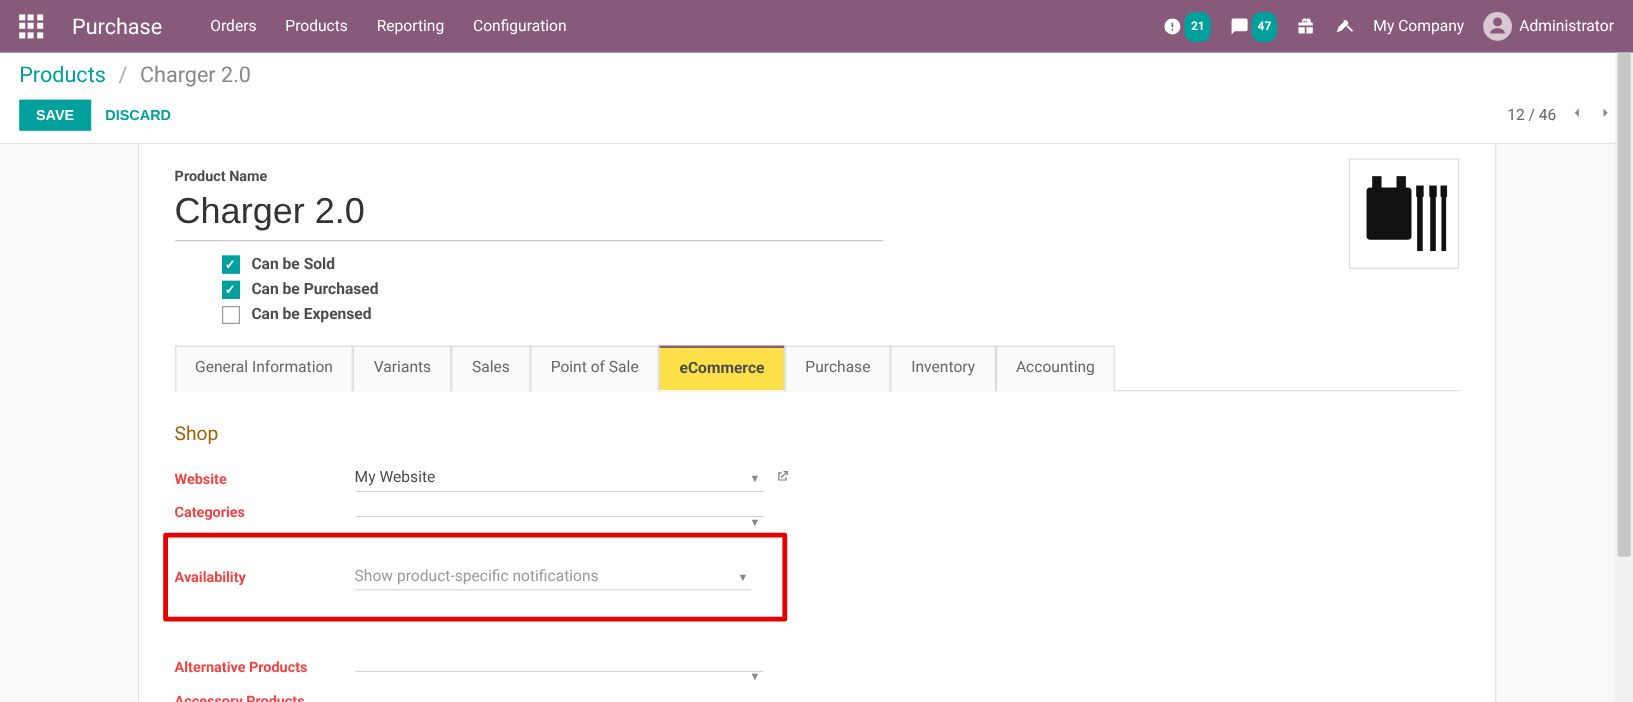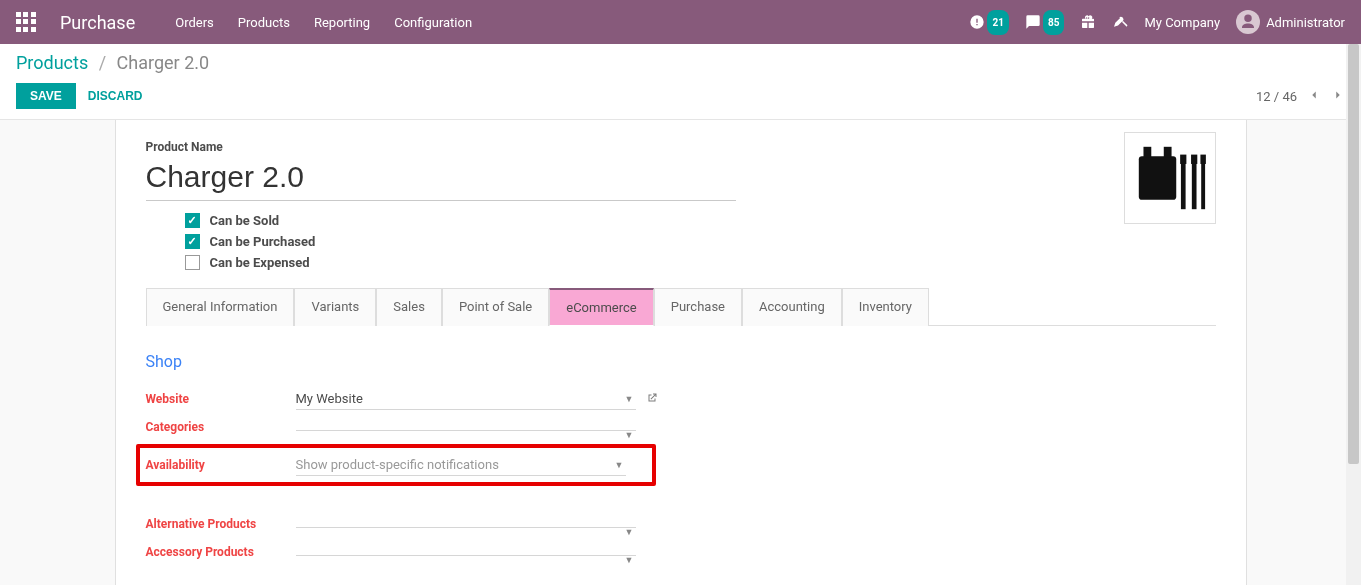--- a/index.html
+++ b/index.html
@@ -47,35 +47,35 @@
   .checkbox.checked::after { content: "✓"; color: #fff; font-size: 11px; line-height: 1; }
   .checkbox.unchecked { border-color: #999; }
 
   
   .tabs { display: flex; border-bottom: 1px solid #ddd; margin-top: 18px; }
   .tab { padding: 10px 16px; font-size: 13px; color: #666; cursor: pointer; border: 1px solid transparent; border-bottom: none; background: #fff; margin-bottom: -1px; }
   .tab { border-left: 1px solid #ddd; border-top: 1px solid #ddd; text-align: center; }
   .tab:last-child { border-right: 1px solid #ddd; }
   .tabs .tab { border-color: #ddd; }
   .tab:not(.active) { background: #fafafa; }
-  .tab.active { background: #f9a8d4; border-top: 2px solid #875a7b; color: #4c4c4c; font-weight: 400; border-bottom: 1px solid #fff; }
+  .tab.active { background: #fde047; border-top: 2px solid #875a7b; color: #4c4c4c; font-weight: 700; border-bottom: 1px solid #fff; }
 
   
   .tabcontent { padding-top: 26px; }
-  .section-title { font-size: 16px; color: #3b82f6; margin-bottom: 14px; font-weight: 400; }
+  .section-title { font-size: 16px; color: #a16207; margin-bottom: 14px; font-weight: 400; }
   .field-row { display: flex; align-items: center; min-height: 28px; }
   .field-label { width: 150px; font-weight: 700; font-size: 12px; color: #ef4444; }
   .field-value { width: 340px; position: relative; border-bottom: 1px solid #d6d6d6; padding: 3px 0; font-size: 13px; color: #4c4c4c; }
   .field-value.placeholder { color: #999; }
   .caret { position: absolute; right: 2px; top: 6px; font-size: 9px; color: #888; cursor: pointer; }
   .ext-link { margin-left: 10px; color: #7c7c7c; cursor: pointer; }
   .ext-link svg { width: 12px; height: 12px; fill: #7c7c7c; }
   .field-input { border: none; width: 100%; font-size: 13px; outline: none; padding: 0; background: transparent; color: #4c4c4c; }
 
-  .highlighted-group { border: 4px solid #e60000; padding: 3px 6px; margin-left: -10px; margin-right: 0; width: 520px; border-radius: 2px; margin-top: 3px; margin-bottom: 14px; }
+  .highlighted-group { border: 4px solid #e60000; padding: 19px 6px; margin-left: -10px; margin-right: 0; width: 520px; border-radius: 2px; margin-top: 3px; margin-bottom: 14px; }
 
   .scrollbar-proxy { position: absolute; right: 0; top: 44px; width: 15px; height: 541px; background: #f1f1f1; }
   .scrollbar-thumb { position: absolute; right: 2px; top: 0; width: 11px; height: 420px; background: #c7c7c7; border-radius: 2px; }
 </style>
 </head>
 <body>
 
 <div class="topnav">
   <div class="apps-icon">
     <span></span>
@@ -99,21 +99,21 @@
     <div class="badge-holder">
       <svg class="icon-svg" viewBox="0 0 24 24">
           <path d="M12 2a10 10 0 1 0 0 20 10 10 0 0 0 0-20zm1 15h-2v-2h2zm0-4h-2V7h2z"></path>
         </svg>
       <span class="badge">21</span>
     </div>
     <div class="badge-holder">
       <svg class="icon-svg" viewBox="0 0 24 24">
           <path d="M20 2H4a2 2 0 0 0-2 2v18l4-4h14a2 2 0 0 0 2-2V4a2 2 0 0 0-2-2z"></path>
         </svg>
-      <span class="badge">85</span>
+      <span class="badge">47</span>
     </div>
     <div class="badge-holder">
       <svg class="icon-svg" viewBox="0 0 24 24">
           <path d="M20 7h-2.2A3 3 0 0 0 13 3.2 3 3 0 0 0 8.2 7H4a1 1 0 0 0-1 1v3h18V8a1 1 0 0 0-1-1zm-7-2a1 1 0 1 1 0 2h-1V6a1 1 0 0 1 1-1zm-4 1a1 1 0 0 1 2 0v1h-1a1 1 0 0 1-1-1zM3 13v7a1 1 0 0 0 1 1h7v-8H3zm10 8h7a1 1 0 0 0 1-1v-7h-8z"></path>
         </svg>
     </div>
     <div class="badge-holder">
       <svg class="icon-svg" viewBox="0 0 24 24">
           <path d="M22 19l-7-7 1.4-1.4a4 4 0 0 0-5.6-5.6L12.2 6 5 13.2l-2 6 6-2L16.2 10l7 7-1.2 2z"></path>
         </svg>
@@ -191,22 +191,22 @@
     </div>
 
     
     <div class="tabs">
       <div class="tab">General Information</div>
       <div class="tab">Variants</div>
       <div class="tab">Sales</div>
       <div class="tab">Point of Sale</div>
       <div class="tab active">eCommerce</div>
       <div class="tab">Purchase</div>
+      <div class="tab">Inventory</div>
       <div class="tab">Accounting</div>
-      <div class="tab">Inventory</div>
     </div>
 
     
     <div class="tabcontent">
       <div class="section-title">Shop</div>
 
       <div class="field-row">
         <div class="field-label">Website</div>
         <div class="field-value">
           <span>My Website</span>

